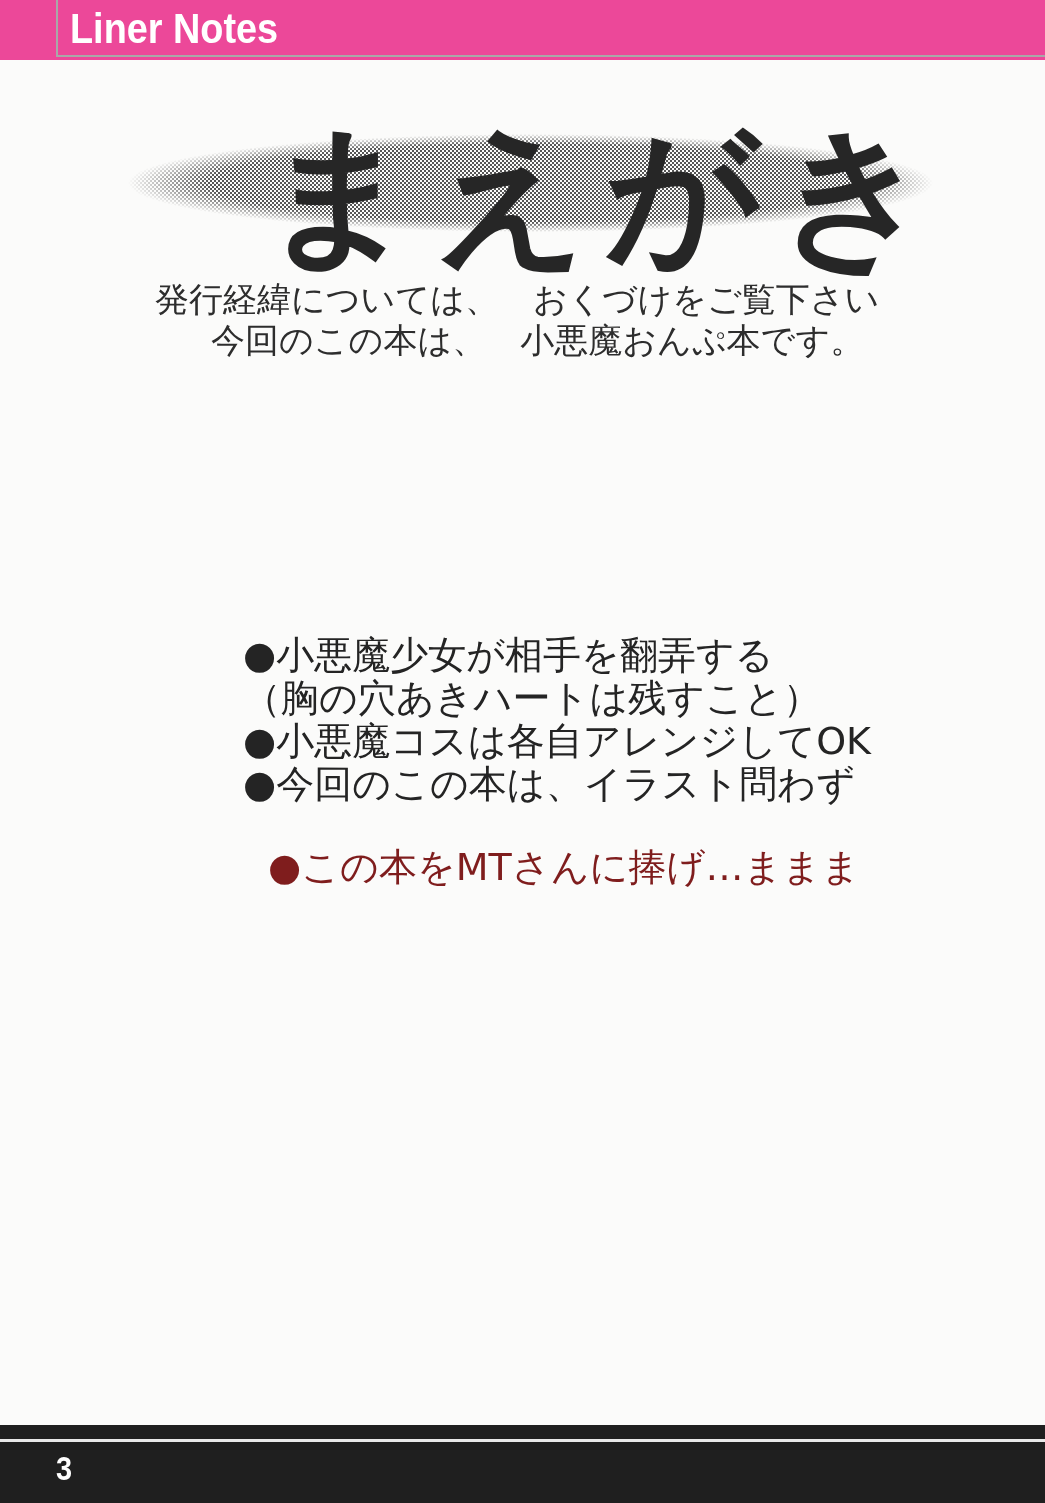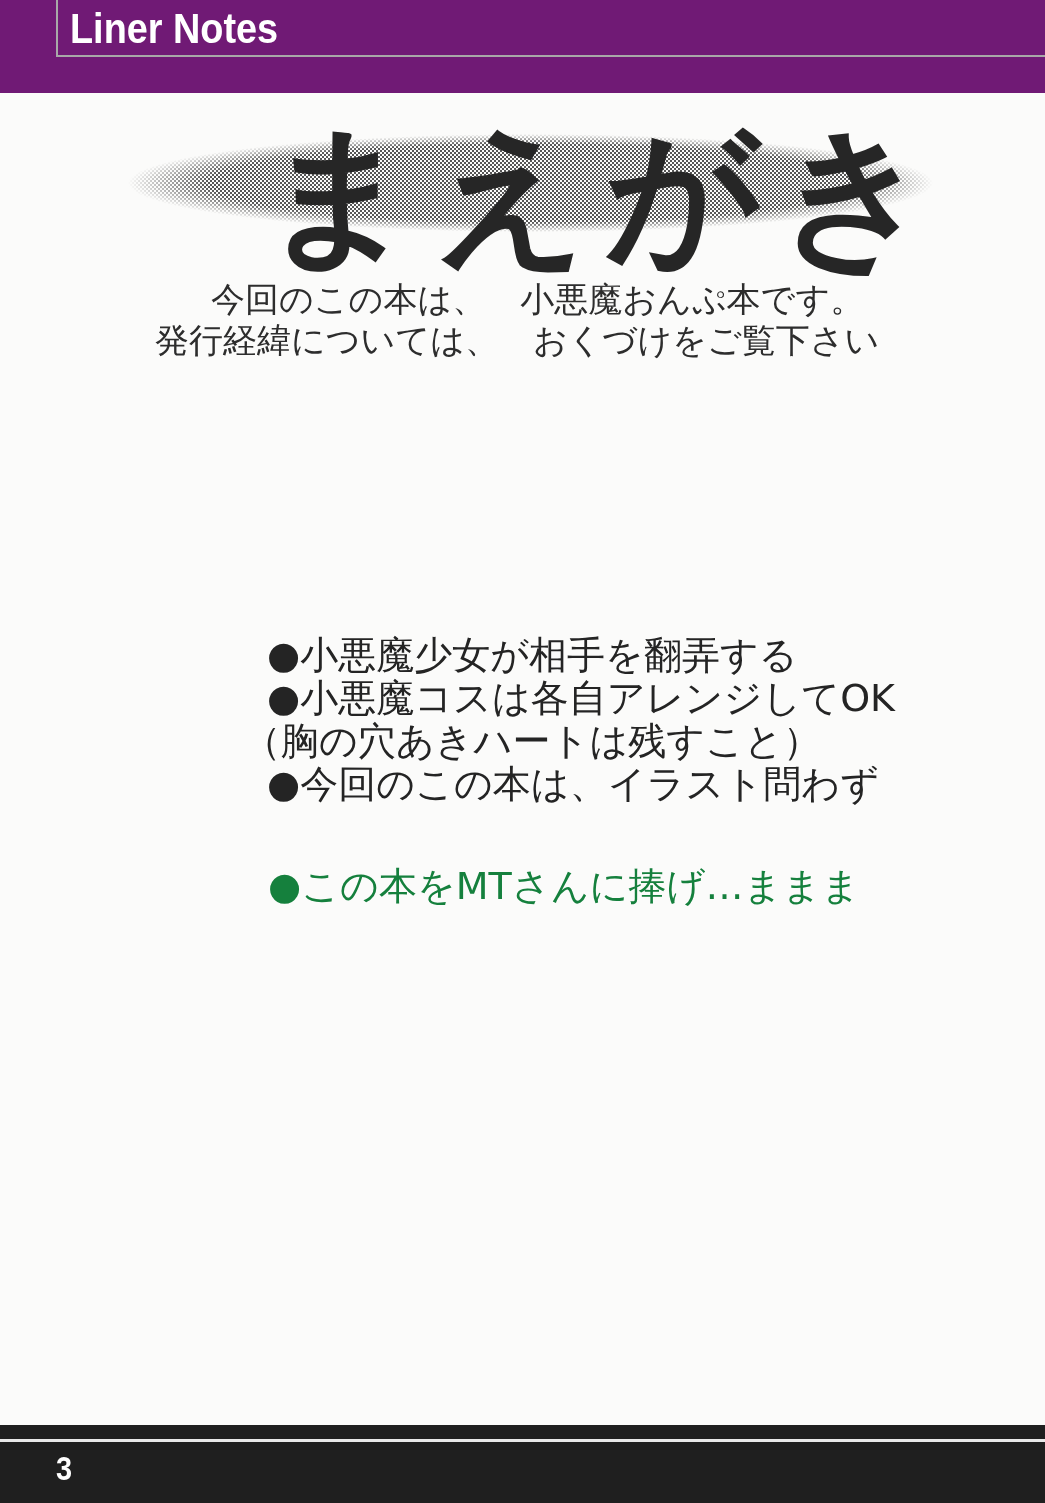--- a/index.html
+++ b/index.html
@@ -10,22 +10,22 @@
     background: #fbfbfa;
     overflow: hidden;
     font-family: "DejaVu Sans", sans-serif;
     color: #262626;
   }
 
   
   .top-bar {
     position: absolute;
     left: 0; top: 0;
-    width: 100%; height: 93px;
-    background: #701a75;
+    width: 100%; height: 60px;
+    background: #ec4899;
   }
   .corner-line-v {
     position: absolute;
     left: 56px; top: 0;
     width: 2px; height: 56px;
     background: #a8a8a8;
   }
   .corner-line-h {
     position: absolute;
     left: 56px; top: 55px;
@@ -88,29 +88,29 @@
   
   .rules {
     position: absolute;
     left: 243px; top: 634px;
     font-size: 38px;
     line-height: 43px;
     color: #242424;
     white-space: nowrap;
   }
   .rule-line { display: block; }
-  .rule-line.bulleted { margin-left: 24px; }
+  .rule-line.bulleted { }
 
   
   .dedication {
     position: absolute;
-    left: 268px; top: 864px;
+    left: 268px; top: 845px;
     font-size: 38px;
     line-height: 44px;
-    color: #15803d;
+    color: #7f1d1d;
     white-space: nowrap;
   }
 
   
   .bottom-bar {
     position: absolute;
     left: 0; bottom: 0;
     width: 100%; height: 78px;
     background: #1f1f1f;
   }
@@ -140,28 +140,28 @@
     <div class="corner-line-v"></div>
     <div class="corner-line-h"></div>
     <div class="header-title">Liner Notes</div>
   </header>
 
   <div class="halftone-ellipse"></div>
 
   <h1 class="page-heading">まえがき</h1>
 
   <div class="intro">
+    <span class="intro-line">発行経緯については、　おくづけをご覧下さい</span>
     <span class="intro-line first">今回のこの本は、　小悪魔おんぷ本です。</span>
-    <span class="intro-line">発行経緯については、　おくづけをご覧下さい</span>
   </div>
 
   <div class="rules">
     <span class="rule-line bulleted">●小悪魔少女が相手を翻弄する</span>
+    <span class="rule-line">（胸の穴あきハートは残すこと）</span>
     <span class="rule-line bulleted">●小悪魔コスは各自アレンジしてOK</span>
-    <span class="rule-line">（胸の穴あきハートは残すこと）</span>
     <span class="rule-line bulleted">●今回のこの本は、イラスト問わず</span>
   </div>
 
   <div class="dedication">●この本をMTさんに捧げ…ままま</div>
 
   <footer class="bottom-bar">
     <div class="footer-line"></div>
     <div class="page-number">3</div>
   </footer>
 

